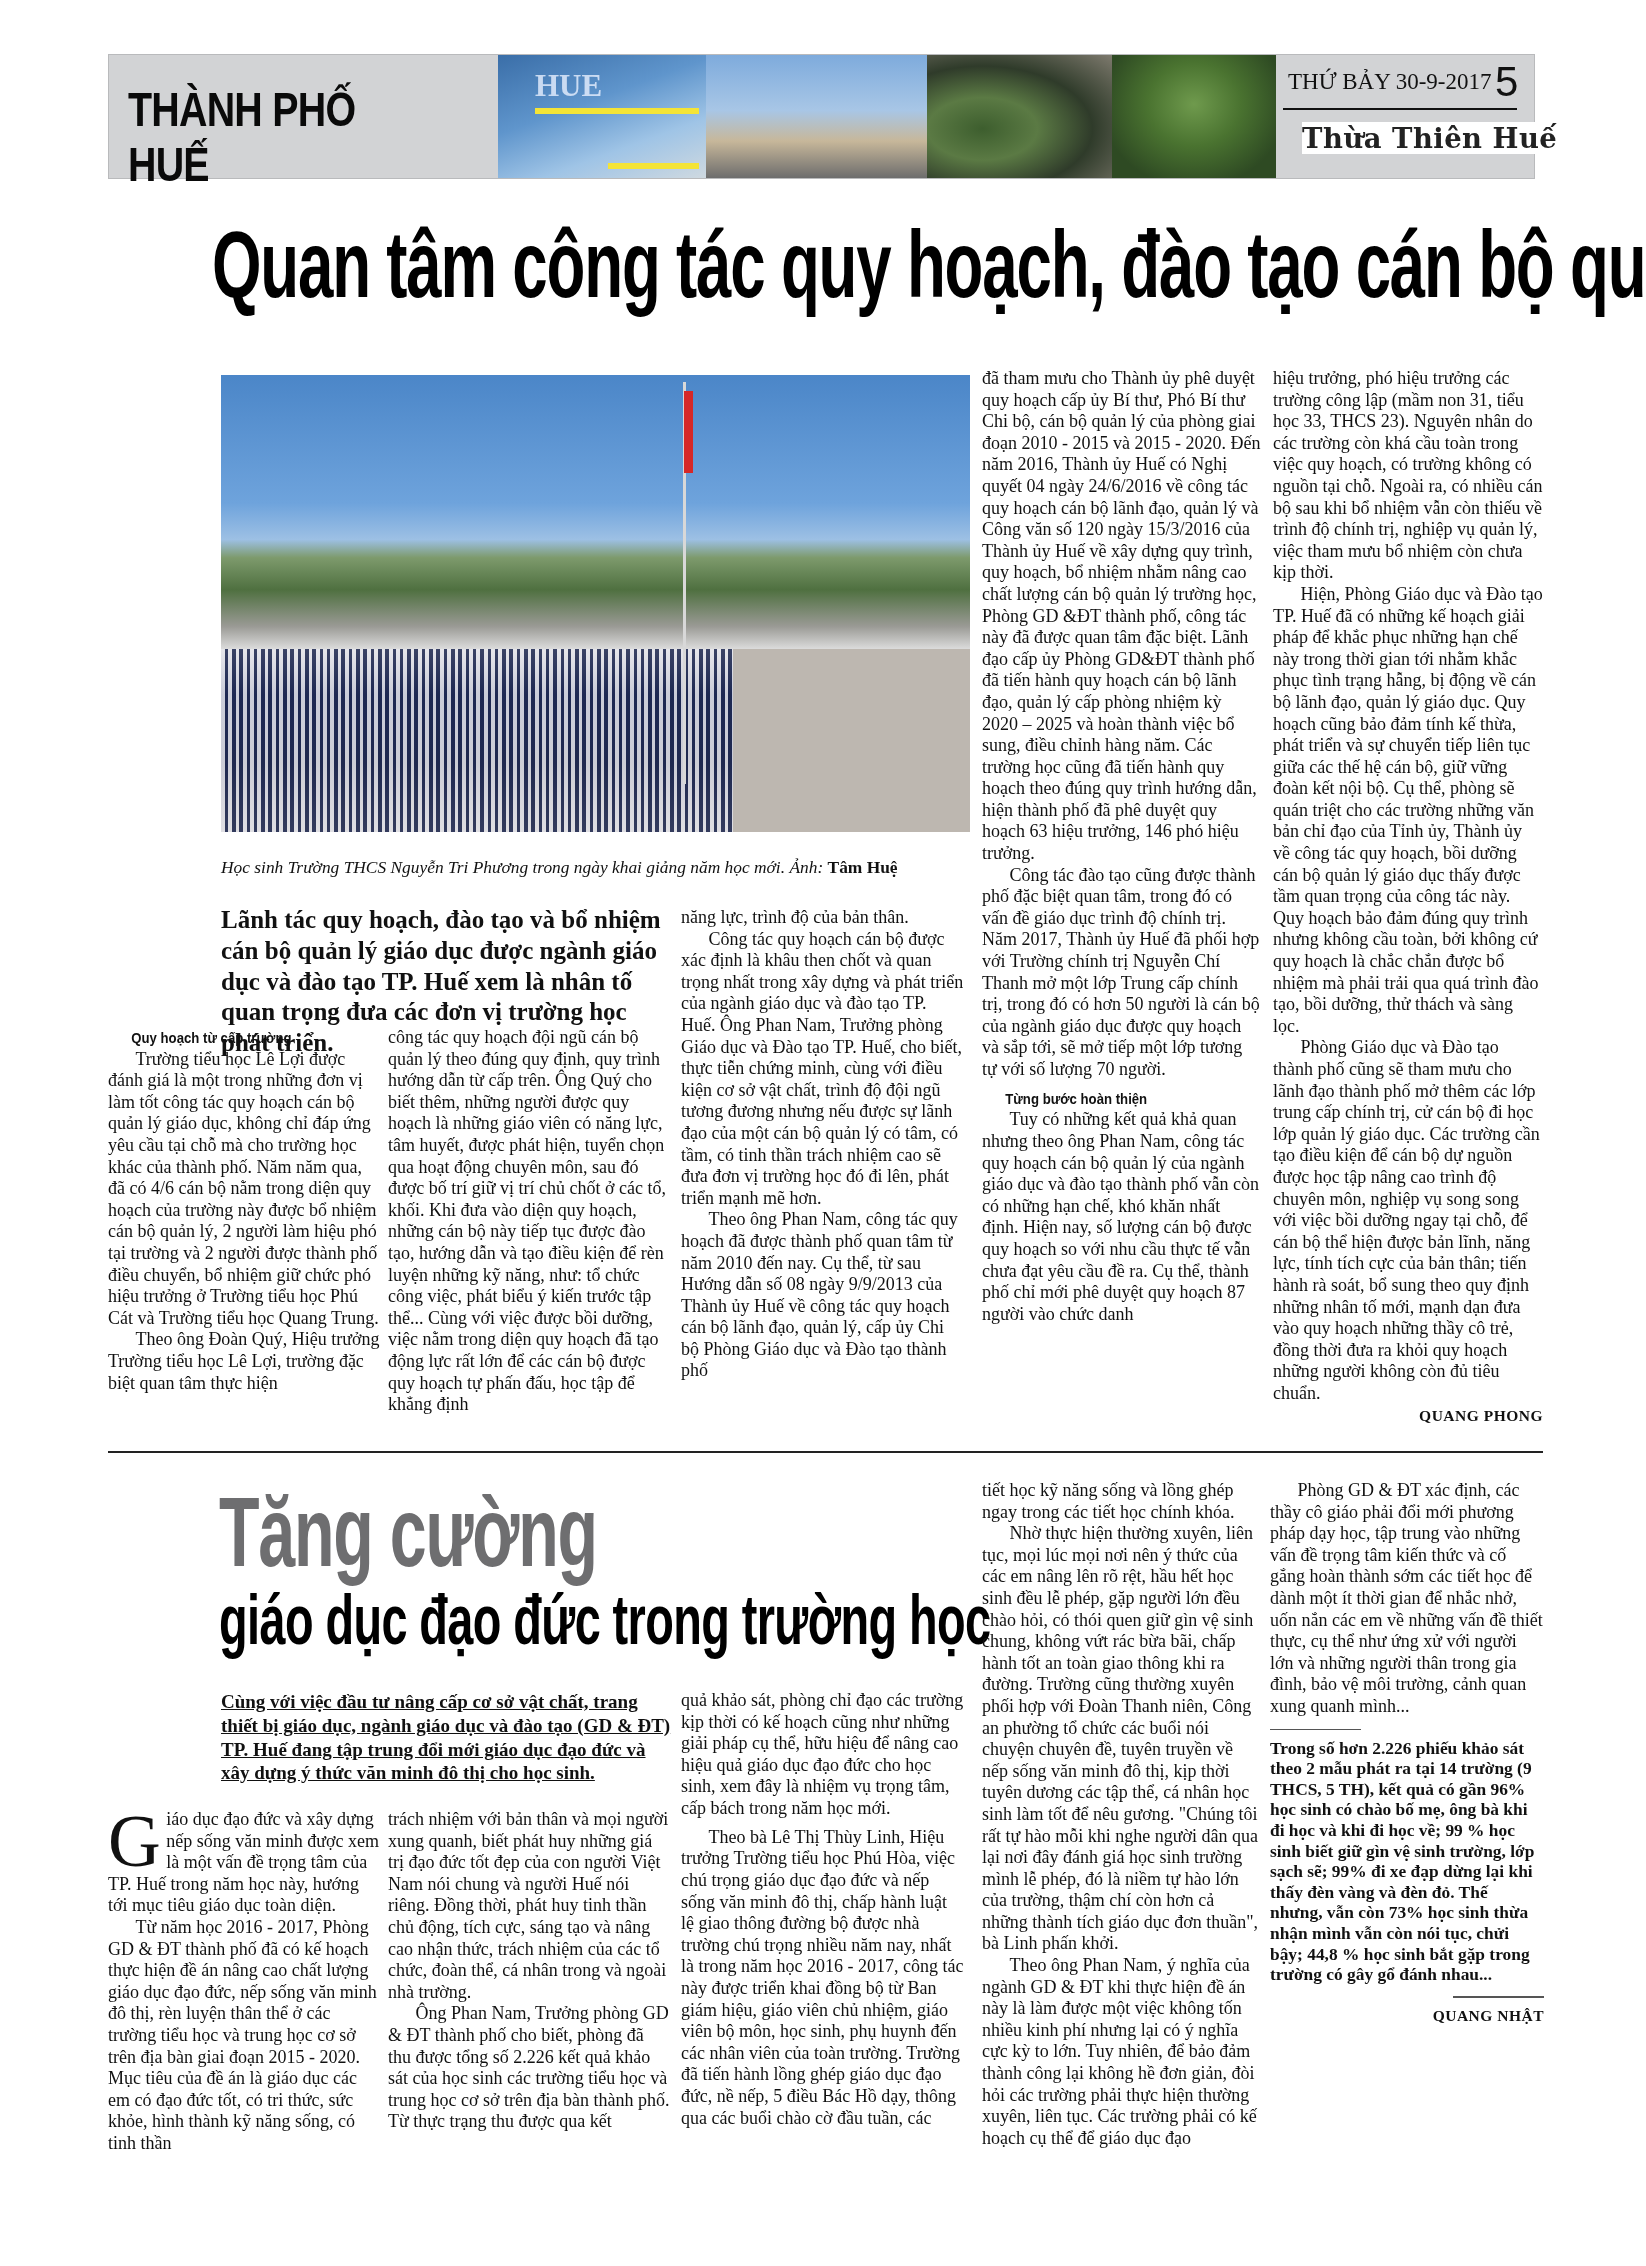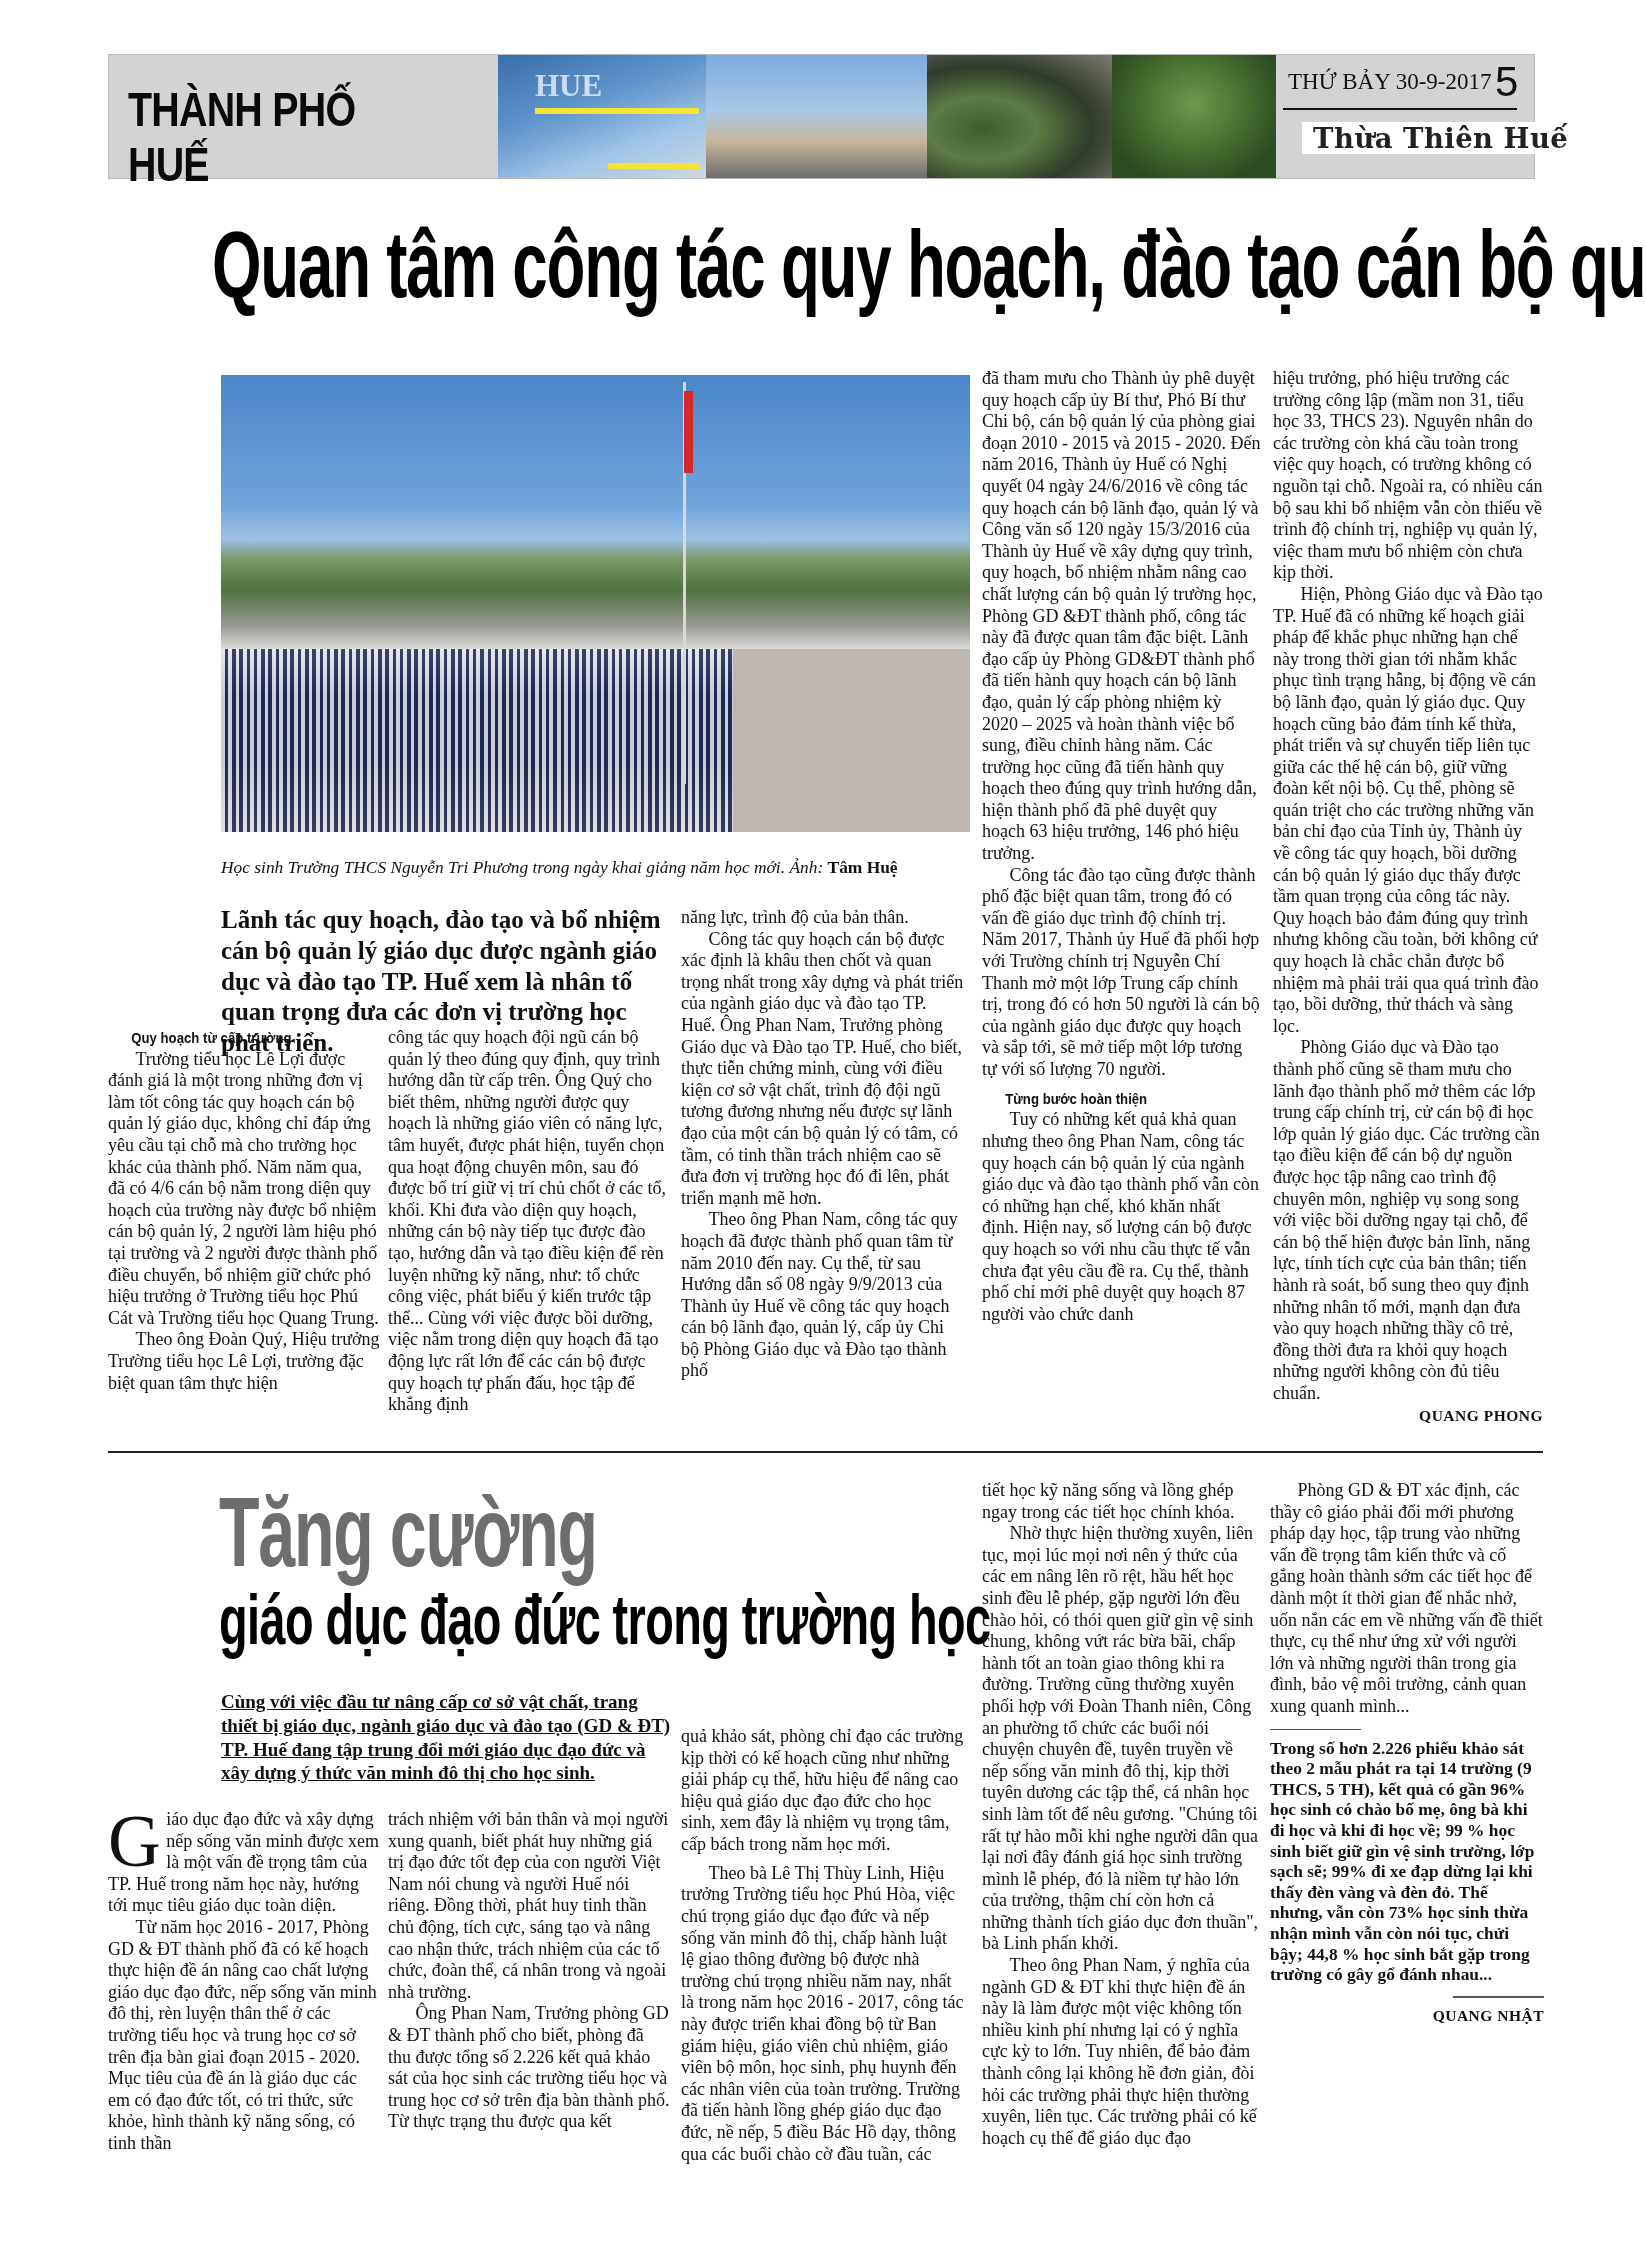--- a/index.html
+++ b/index.html
@@ -13,21 +13,21 @@
   .p1 { left:498px; width:208px; background:linear-gradient(160deg,#3a6ea8 0%,#5f95cc 40%,#9fc4e6 70%,#cfd9e0 100%); }
   .p1 .txt { position:absolute; left:37px; top:12.8px; color:#e8f0ff; font-size:31px; font-weight:bold; font-family:"Liberation Serif",serif; opacity:.8; }
   .p1 .band { position:absolute; left:37px; top:53px; width:164px; height:5.5px; background:#f4e437; }
   .p1 .band2 { position:absolute; left:110px; top:108px; width:91px; height:5.5px; background:#f4e437; }
   .p2 { left:706px; width:221px; background:linear-gradient(180deg,#7eabdc 0%,#a8c6e6 45%,#c7b79a 70%,#6d6d6d 100%); }
   .p3 { left:927px; width:185px; background:radial-gradient(ellipse at 30% 60%,#3d5e2e 0%,#5b7a44 30%,#2f3b2a 60%,#7e7a6e 100%); }
   .p4 { left:1112px; width:164px; background:radial-gradient(ellipse at 50% 40%,#6f9a4d 0%,#4a7330 40%,#2e4a23 80%); }
   .date { left:1288px; top:69px; font-size:23px; color:#111; font-family:"Liberation Serif",serif; }
   .pageno { left:1495px; top:58px; font-size:42px; font-family:"Liberation Sans",sans-serif; }
   .date-rule { left:1283px; top:108px; width:234px; height:1.8px; background:#111; }
-  .masthead { left:1302px; top:122px; background:#fff; padding:0 11px; font-family:"DejaVu Serif",serif; font-weight:bold; font-size:27.4px; color:#222; letter-spacing:0.5px; }
+  .masthead { left:1302px; top:122px; background:#fff; padding:0 0; font-family:"DejaVu Serif",serif; font-weight:bold; font-size:27.4px; color:#222; letter-spacing:0.5px; }
 
   
   .headline1 { left:212px; top:212px; width:1352px; font-family:"Liberation Sans",sans-serif; font-weight:bold; font-size:95px; line-height:1.1; white-space:nowrap; transform:scaleX(0.67); transform-origin:left; letter-spacing:-1.8px; color:#000; }
 
   
   .mainphoto { left:221px; top:375px; width:749px; height:457px; overflow:hidden;
     background:linear-gradient(180deg,#4b86c8 0%,#6ea3dc 28%,#9dc0e4 36%,#7d9a6c 40%,#4f7040 47%,#9a9a95 55%,#dcdcdc 60%,#203060 70%,#2c3350 85%,#b0aba6 100%); }
   .mainphoto .crowd { position:absolute; left:0; top:274px; width:512px; height:183px; background:repeating-linear-gradient(90deg,#e8e8ee 0 3.7px,#1d2750 3.7px 7.3px); opacity:.85; }
   .mainphoto .plaza { position:absolute; left:512px; top:274px; width:238px; height:183px; background:#bdb7b0; }
   .mainphoto .pole { position:absolute; left:462px; top:7.3px; width:2.7px; height:402px; background:#d8d8d8; }
@@ -52,21 +52,21 @@
 
   .divider { left:108px; top:1451px; width:1435px; height:1.8px; background:#222; }
 
   
   .headline2a { left:219px; top:1480px; font-family:"Liberation Sans",sans-serif; font-weight:bold; font-size:99px; color:#6e6e70; transform:scaleX(0.67); transform-origin:left; white-space:nowrap; letter-spacing:-1.8px; line-height:1.05; }
   .headline2b { left:219px; top:1583px; font-family:"Liberation Sans",sans-serif; font-weight:bold; font-size:71px; color:#000; transform:scaleX(0.66); transform-origin:left; white-space:nowrap; letter-spacing:-0.9px; line-height:1.05; }
   .lead2 { left:221px; top:1690px; width:457px; font-size:19px; line-height:1.25;text-decoration:underline; }
 
   .d1 { left:108px; top:1809px; width:274px; }
   .d2 { left:388px; top:1809px; width:283px; }
-  .d3 { left:681px; top:1690px; width:283px;margin-top:36px; }
+  .d3 { left:681px; top:1690px; width:283px; }
   .d4 { left:982px; top:1480px; width:279px; }
   .d5 { left:1270px; top:1480px; width:274px; }
   .dropcap { float:left; font-size:73px; line-height:58px; margin:3.7px 5.5px 0 0; font-family:"Liberation Serif",serif; }
   .boxrule { width:91px; height:1.8px; background:#555; margin:11px 0 7.3px 0; }
   .boxrule.r { margin-left:auto; }
   .factbox { font-weight:bold; font-size:17.4px; line-height:20.6px; }
 </style>
 </head>
 <body>
 

